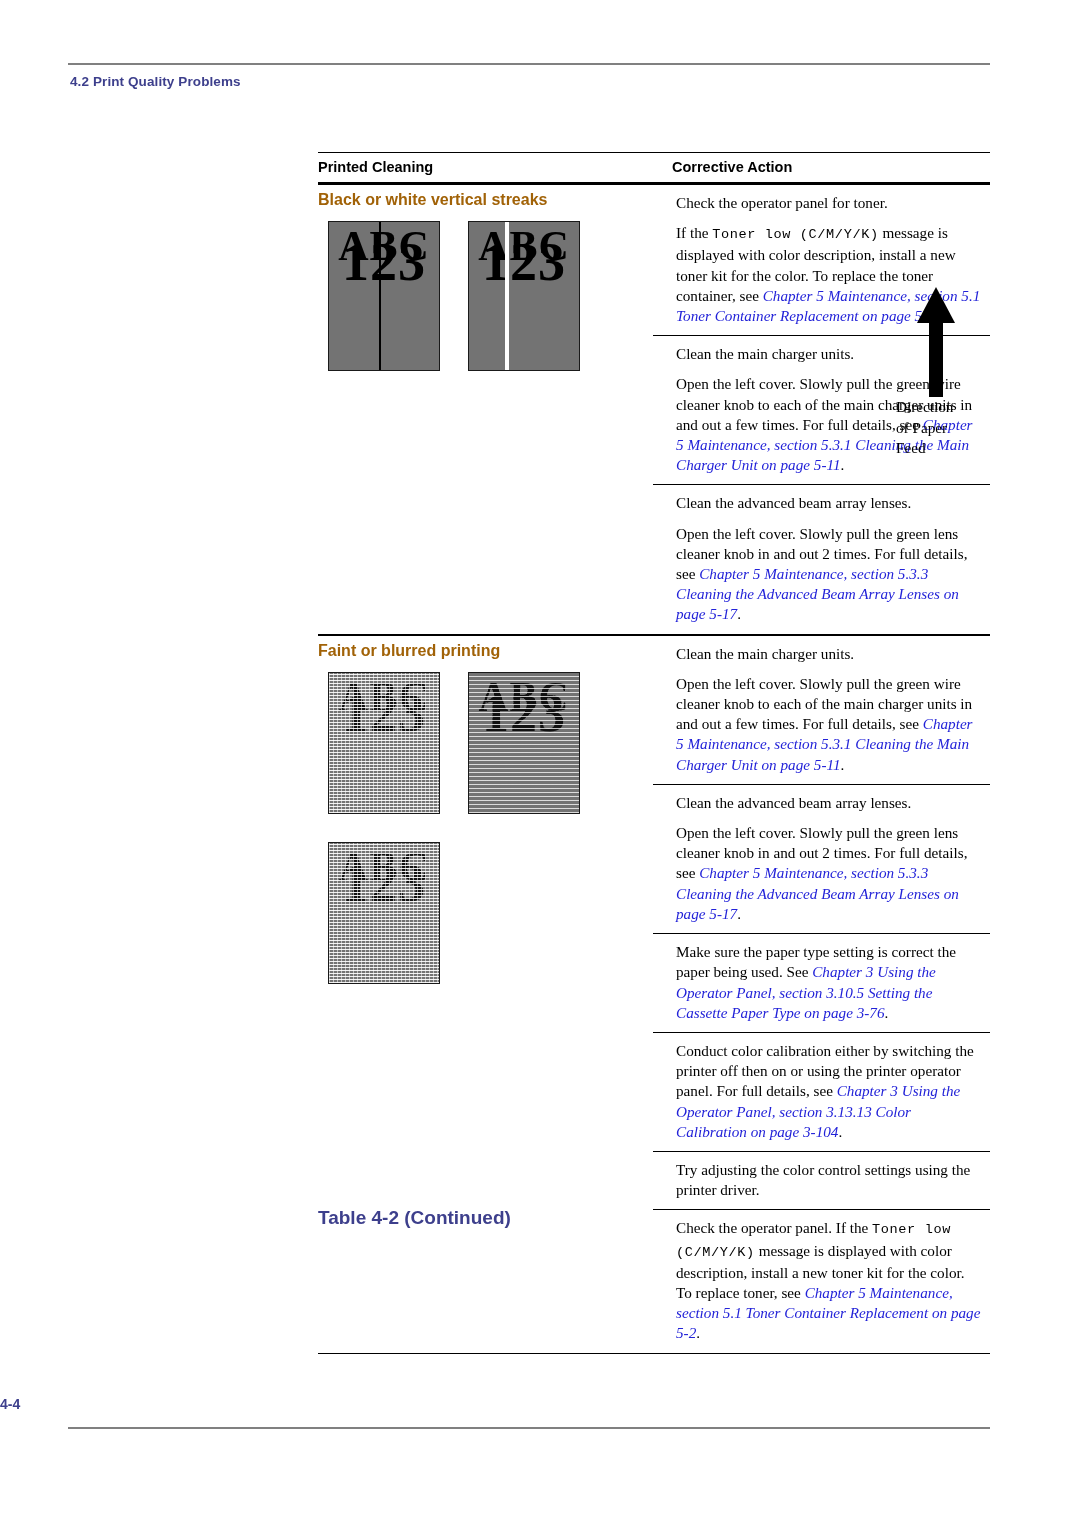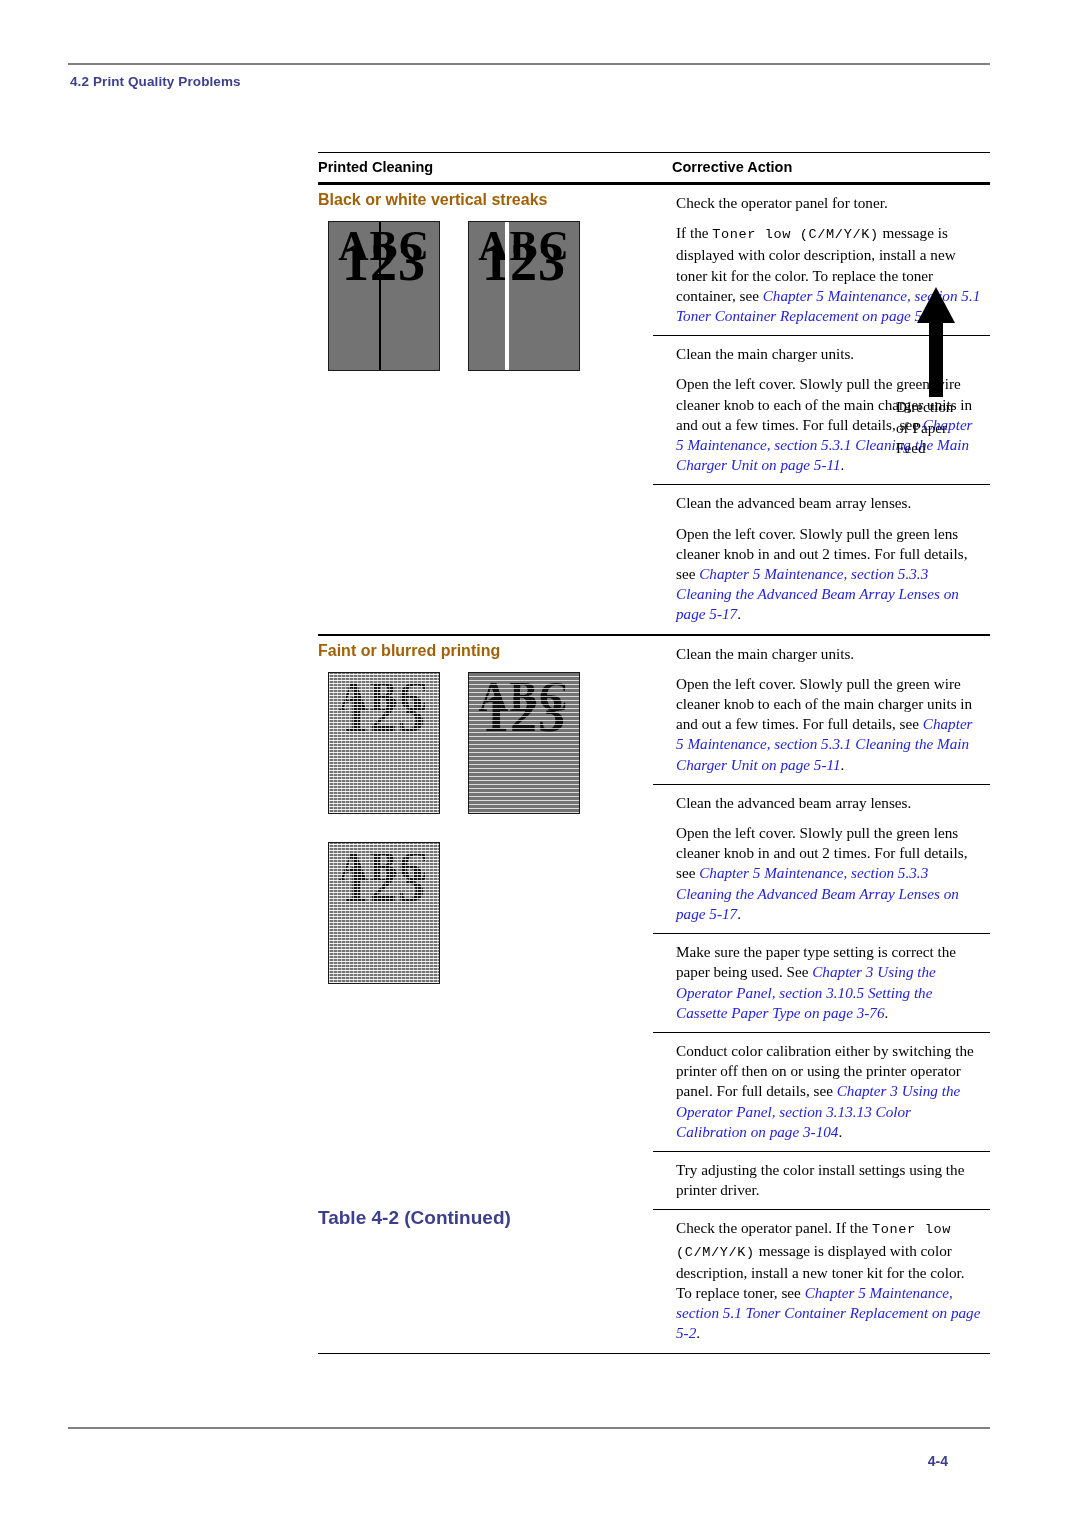--- a/index.html
+++ b/index.html
@@ -212,23 +212,23 @@
     position: absolute;
     left: 68px;
     top: 1427px;
     width: 922px;
     height: 2px;
     background: #808080;
   }
   .ftr-page {
     position: absolute;
     left: 0;
-    top: 1453px;
+    top: 1396px;
     width: 948px;
-    text-align: right;
+    text-align: left;
     font-family: "Liberation Sans", "DejaVu Sans", sans-serif;
     font-weight: bold;
     font-size: 14px;
     color: #3d3f8c;
   }
 </style>
 </head>
 <body>
 
 <div class="hdr-rule"></div>
@@ -376,21 +376,21 @@
 
       <div class="rcell">
         <div class="inner">
           <p class="cell-p"><span>Conduct color calibration either by switching the printer off then on or using the printer operator panel. For full details, see </span><span class="ref">Chapter 3 Using the Operator Panel, section 3.13.13 Color Calibration on page 3-104</span><span>.</span></p>
         </div>
         <div class="sep"></div>
       </div>
 
       <div class="rcell">
         <div class="inner">
-          <p class="cell-p">Try adjusting the color install settings using the printer driver.</p>
+          <p class="cell-p">Try adjusting the color control settings using the printer driver.</p>
         </div>
         <div class="sep"></div>
       </div>
 
       <div class="rcell">
         <div class="inner">
           <p class="cell-p"><span>Check the operator panel. If the </span><span class="mono">Toner low (C/M/Y/K)</span><span> message is displayed with color description, install a new toner kit for the color. To replace toner, see </span><span class="ref">Chapter 5 Maintenance, section 5.1 Toner Container Replacement on page 5-2</span><span>.</span></p>
         </div>
       </div>
 

